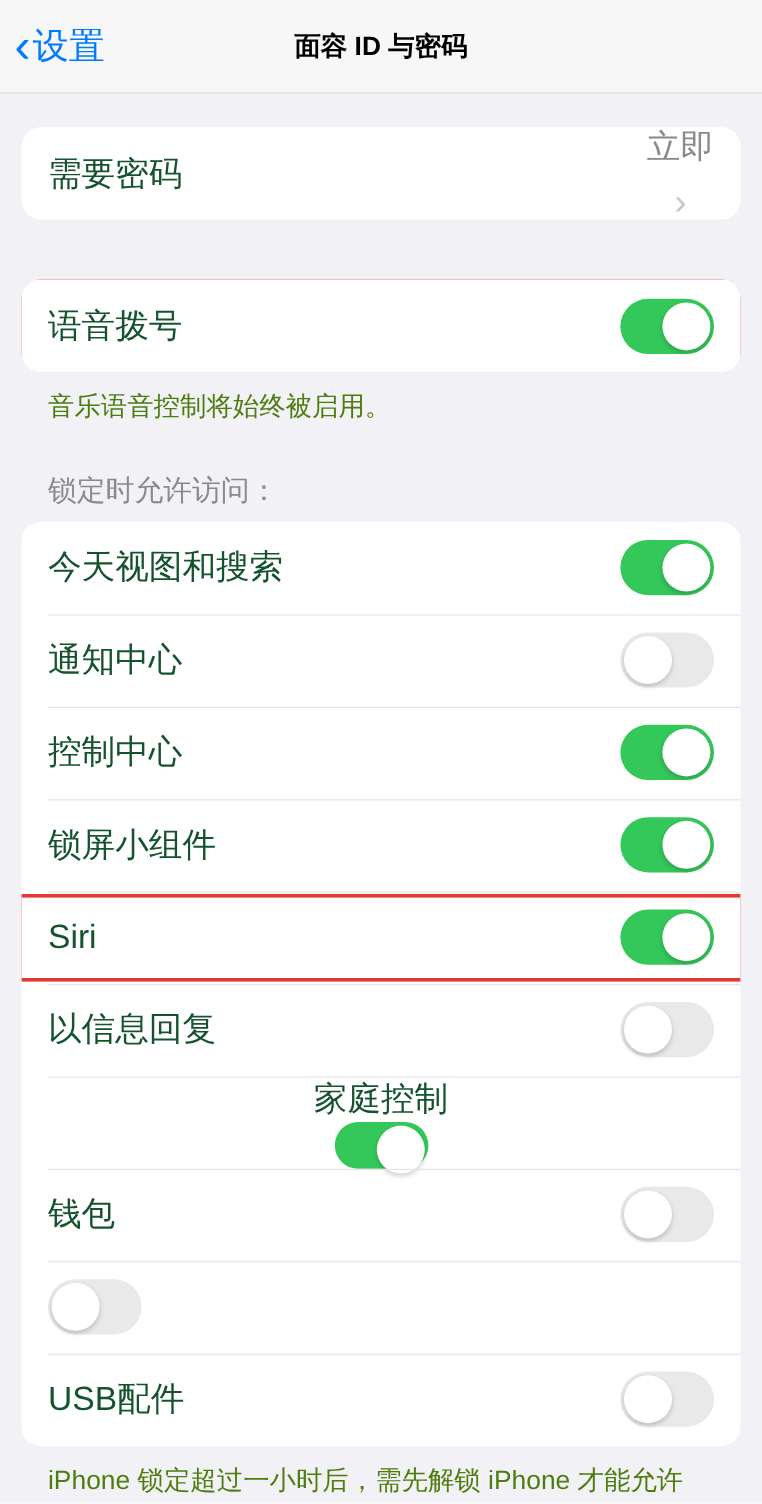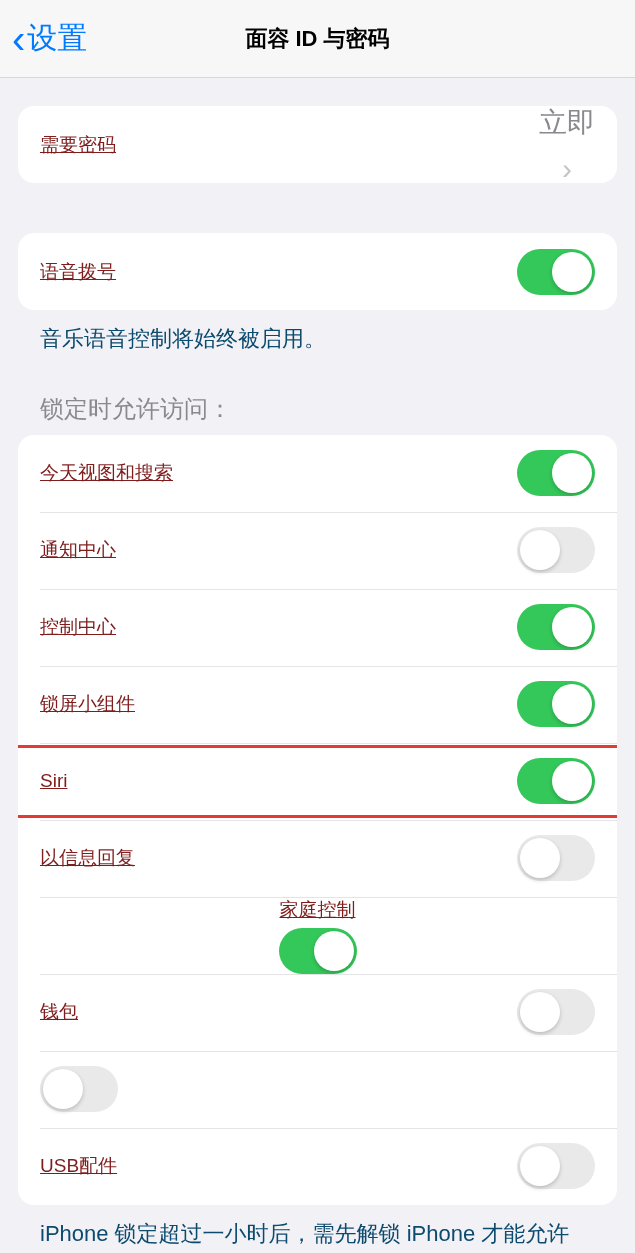--- a/index.html
+++ b/index.html
@@ -49,27 +49,27 @@
       height: 77px;
       position: relative;
     }
     .row + .row::before {
       content: "";
       position: absolute;
       left: 22px; right: 0; top: 0;
       height: 1px;
       background: #e4e4e6;
     }
-    .row-label { font-size: 19px; color: #7f1d1d; text-decoration: underline; }
+    .row-label { font-size: 28px; color: #14532d; }
     .row-right { display: flex; align-items: center; gap: 10px; flex-direction: column; }
     .value-text { font-size: 28px; color: #8a8a8e; }
     .chevron { color: #c5c5c8; font-size: 30px; font-weight: 300; }
     .footer-text {
       font-size: 22px;
-      color: #0c4a6e;
+      color: #4d7c0f;
       padding: 14px 22px 0;
       line-height: 1.4;
     }
     .header-text {
       font-size: 24px;
       color: #8a8a8e;
       padding: 38px 22px 10px;
     }
     .group.after-header { margin-top: 0; }
     .toggle {

